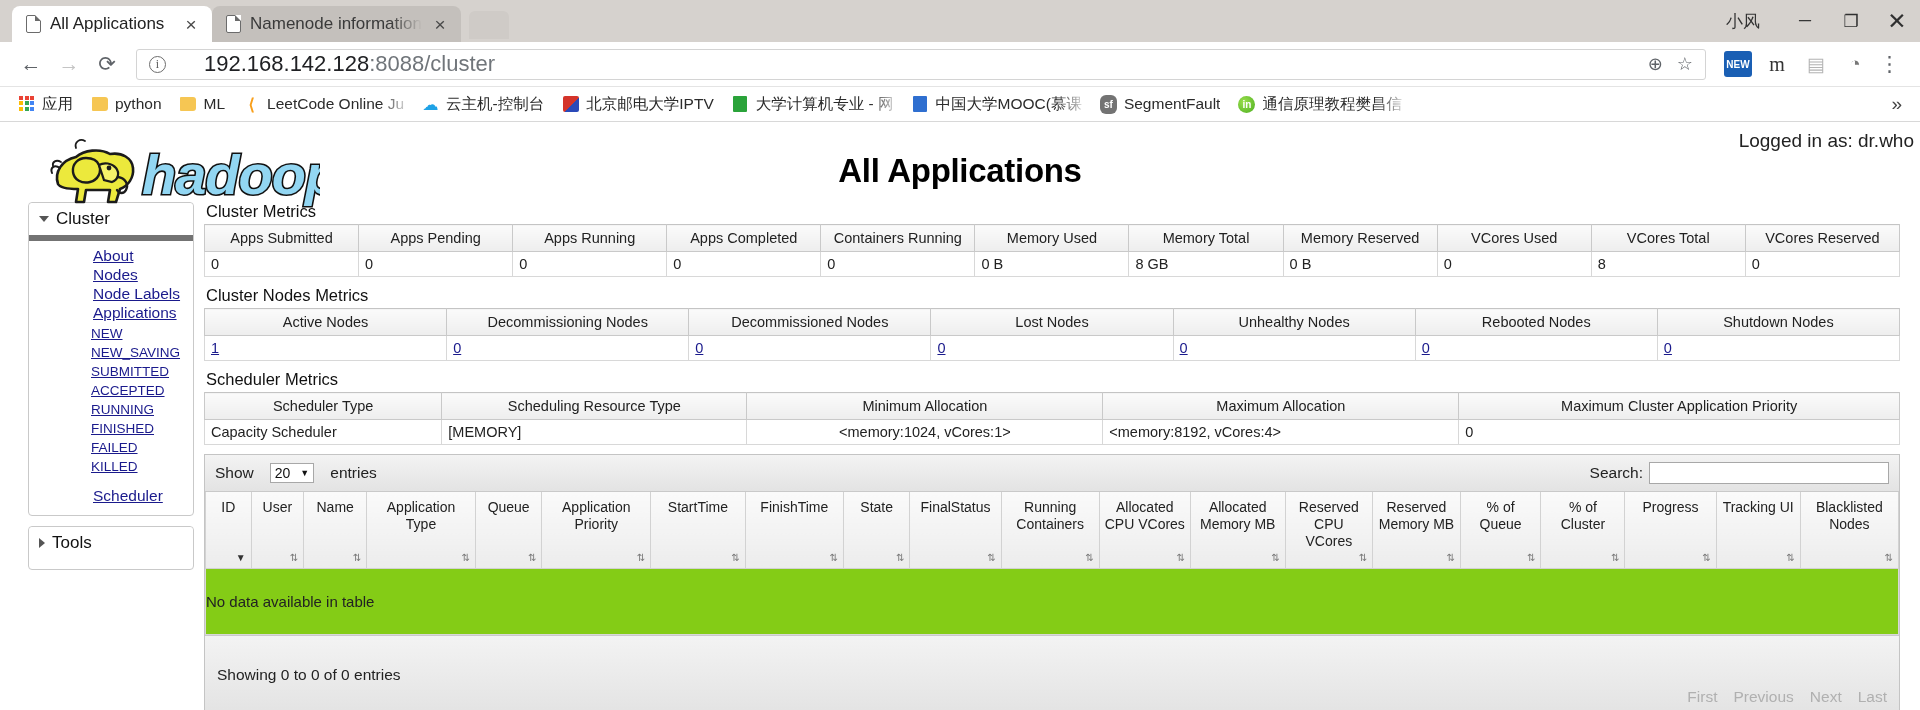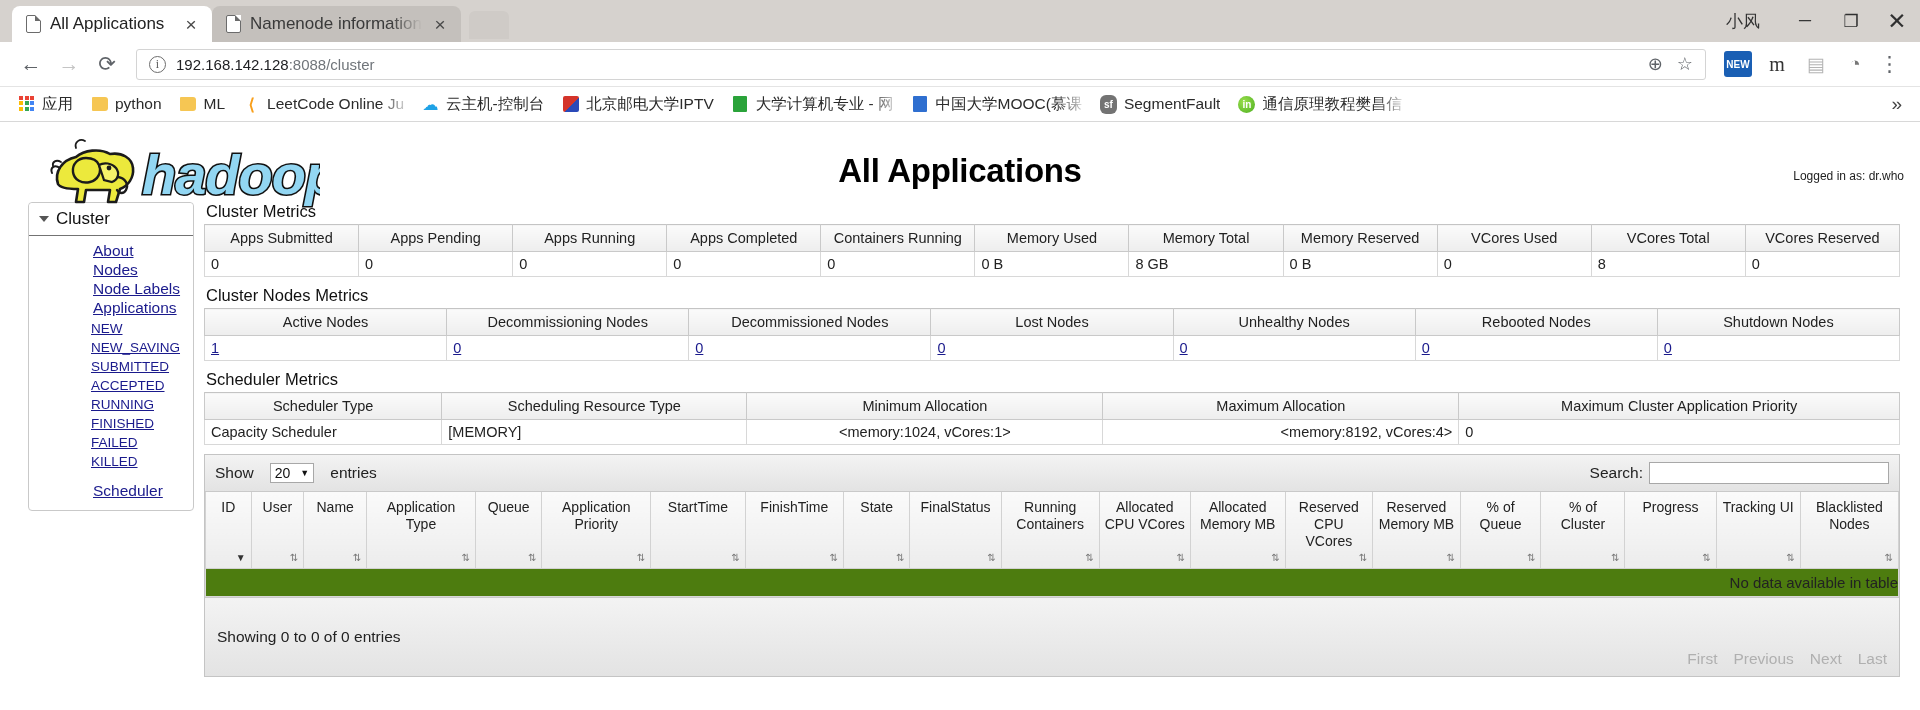--- a/index.html
+++ b/index.html
@@ -75,21 +75,21 @@
   .omnibox {
     flex:1; height:31px; margin:0 8px; background:#fff;
     border:1px solid #d4d4d4; border-radius:3px;
     display:flex; align-items:center; padding:0 12px; gap:10px;
   }
   .info-circle {
     width:17px; height:17px; border:1.5px solid #6d6d6d; border-radius:50%;
     font-size:12px; color:#5a5a5a; display:flex; align-items:center;
     justify-content:center; font-family:"Liberation Serif", serif; flex:0 0 17px;
   }
-  .url { font-size:15px; color:#202124; white-space:nowrap; }
+  .url { font-size:22px; color:#202124; white-space:nowrap;margin-left:28px; }
   .url .dim { color:#70757a; }
   .omni-right { margin-left:auto; display:flex; align-items:center; gap:14px; }
   .omni-right span { font-size:18px; color:#5f6368; cursor:pointer; }
   .ext-icons { display:flex; align-items:center; gap:11px; margin-left:6px; }
   .ext {
     width:28px; height:26px; display:flex; align-items:center; justify-content:center;
     font-size:15px; border-radius:3px; cursor:pointer;
   }
   .ext-new { background:#1a5fb4; color:#fff; font-size:10px; font-weight:bold; }
   .ext-m { color:#333; font-size:20px; font-family:"Liberation Serif", serif; }
@@ -124,43 +124,43 @@
   .ico-book-g { background:#2aa33a; width:14px;height:16px;border-radius:1px; }
   .ico-book-b { background:#2f6fd0; width:14px;height:16px;border-radius:1px; }
   .ico-sf { background:#737373; color:#fff; font-weight:bold; font-size:10px; width:18px;height:19px;border-radius:6px; }
   .ico-in { background:radial-gradient(circle at 35% 35%,#9ade4c,#4caf21); color:#fff; border-radius:50%; font-size:10px; font-weight:bold; width:17px;height:17px;}
   .bm-overflow { position:absolute; right:10px; font-size:19px; color:#444; cursor:pointer; padding:0 8px; }
 
   
   .page { flex:1; background:#fff; position:relative; overflow:hidden; }
 
   .loggedin {
-    position:absolute; right:16px; top:8px;
-    font-size:12px; color:#222;margin-top:39px;
+    position:absolute; right:6px; top:8px;
+    font-size:19px; color:#222;
   }
 
   .logo-wrap { position:absolute; left:30px; top:10px; width:290px; height:80px; }
 
   .page-title {
     text-align:center; font-size:33px; font-weight:bold; color:#000;
     padding-top:30px; margin:0; letter-spacing:-0.3px;
   }
 
   .layout { display:flex; padding:0 14px 0 14px; margin-top:6px; }
 
   
   .sidebar { width:180px; flex:0 0 180px; padding-left:14px; padding-top:6px; }
   .nav-block {
     border:1px solid #c9c9c9; border-radius:4px; background:#fff;
     margin-bottom:10px; padding:0 0 10px 0;
   }
   .nav-head {
     font-size:17px; color:#111; padding:6px 8px 6px 10px;
     display:flex; align-items:center; gap:7px;
-    border-bottom:1px solid #737373; background:#fff;
+    border-bottom:6px solid #737373; background:#fff;
     border-radius:4px 4px 0 0;
   }
   .nav-head.collapsed { border-bottom:none; padding-bottom:6px; }
   .caret-down { width:0;height:0;border-left:5px solid transparent;border-right:5px solid transparent;border-top:6px solid #555; }
   .caret-right { width:0;height:0;border-top:5px solid transparent;border-bottom:5px solid transparent;border-left:6px solid #555; }
   .nav-list { list-style:none; margin:6px 0 0 0; padding:0 0 0 24px; }
   .nav-list li { margin:1px 0; }
   .nav-link {
     font-size:15.5px; color:#1a1a8c; text-decoration:underline; cursor:pointer;margin-left:40px;
   }
@@ -217,22 +217,22 @@
     font-size:14px; font-weight:normal; color:#222;
     padding:7px 4px 18px 4px; text-align:center; vertical-align:top;
     position:relative; line-height:1.22; cursor:pointer;
   }
   .sortarrow {
     position:absolute; right:5px; bottom:5px;
     font-size:10px; color:#777; line-height:1;
   }
   .sortarrow.active { color:#333; }
   table.apps td.nodata {
-    text-align:right; font-size:15px; color:#222;
-    padding:5px 0; border:1px solid #d8d8d8; border-top:none; background:#4d7c0f;
+    text-align:left; font-size:15px; color:#222;
+    padding:24px 0; border:1px solid #d8d8d8; border-top:none; background:#84cc16;
   }
   .dt-bottom {
     background:linear-gradient(#f3f3f3,#e3e3e3);
     border-top:1px solid #c9c9c9;
     display:flex; align-items:center; padding:8px 12px;
   }
   .dt-info { font-size:15.5px; color:#222; }
   .dt-pager { margin-left:auto; display:flex; gap:16px; }
   .dt-pager span { font-size:15.5px; color:#b0b0b0; cursor:pointer;margin-top:44px; }
 </style>
@@ -394,20 +394,26 @@
             <li><span class="nav-link">RUNNING</span></li>
             <li><span class="nav-link">FINISHED</span></li>
             <li><span class="nav-link">FAILED</span></li>
             <li><span class="nav-link">KILLED</span></li>
           </ul>
           <div class="nav-scheduler">
             <span class="nav-link">Scheduler</span>
           </div>
         </div>
 
+        <div class="nav-block">
+          <div class="nav-head collapsed">
+            <span class="caret-right"></span>
+            <span>Tools</span>
+          </div>
+        </div>
       </div>
 
       <div class="main">
 
         <div class="section-title">Cluster Metrics</div>
         <table class="metrics">
           <thead>
               <tr>
             <th>Apps Submitted</th>
             <th>Apps Pending</th>
@@ -474,21 +480,21 @@
             <th style="width:21%">Minimum Allocation</th>
             <th style="width:21%">Maximum Allocation</th>
             <th style="width:26%">Maximum Cluster Application Priority</th>
           </tr>
             </thead>
           <tbody>
               <tr>
             <td>Capacity Scheduler</td>
             <td>[MEMORY]</td>
             <td style="text-align:center">&lt;memory:1024, vCores:1&gt;</td>
-            <td style="text-align:right">&lt;memory:8192, vCores:4&gt;</td>
+            <td style="text-align:left">&lt;memory:8192, vCores:4&gt;</td>
             <td>0</td>
           </tr>
             </tbody>
         </table>
 
         <div class="dt-wrap">
           <div class="dt-top">
             <div class="dt-show">
               <span>Show</span>
               <span class="dt-select">

